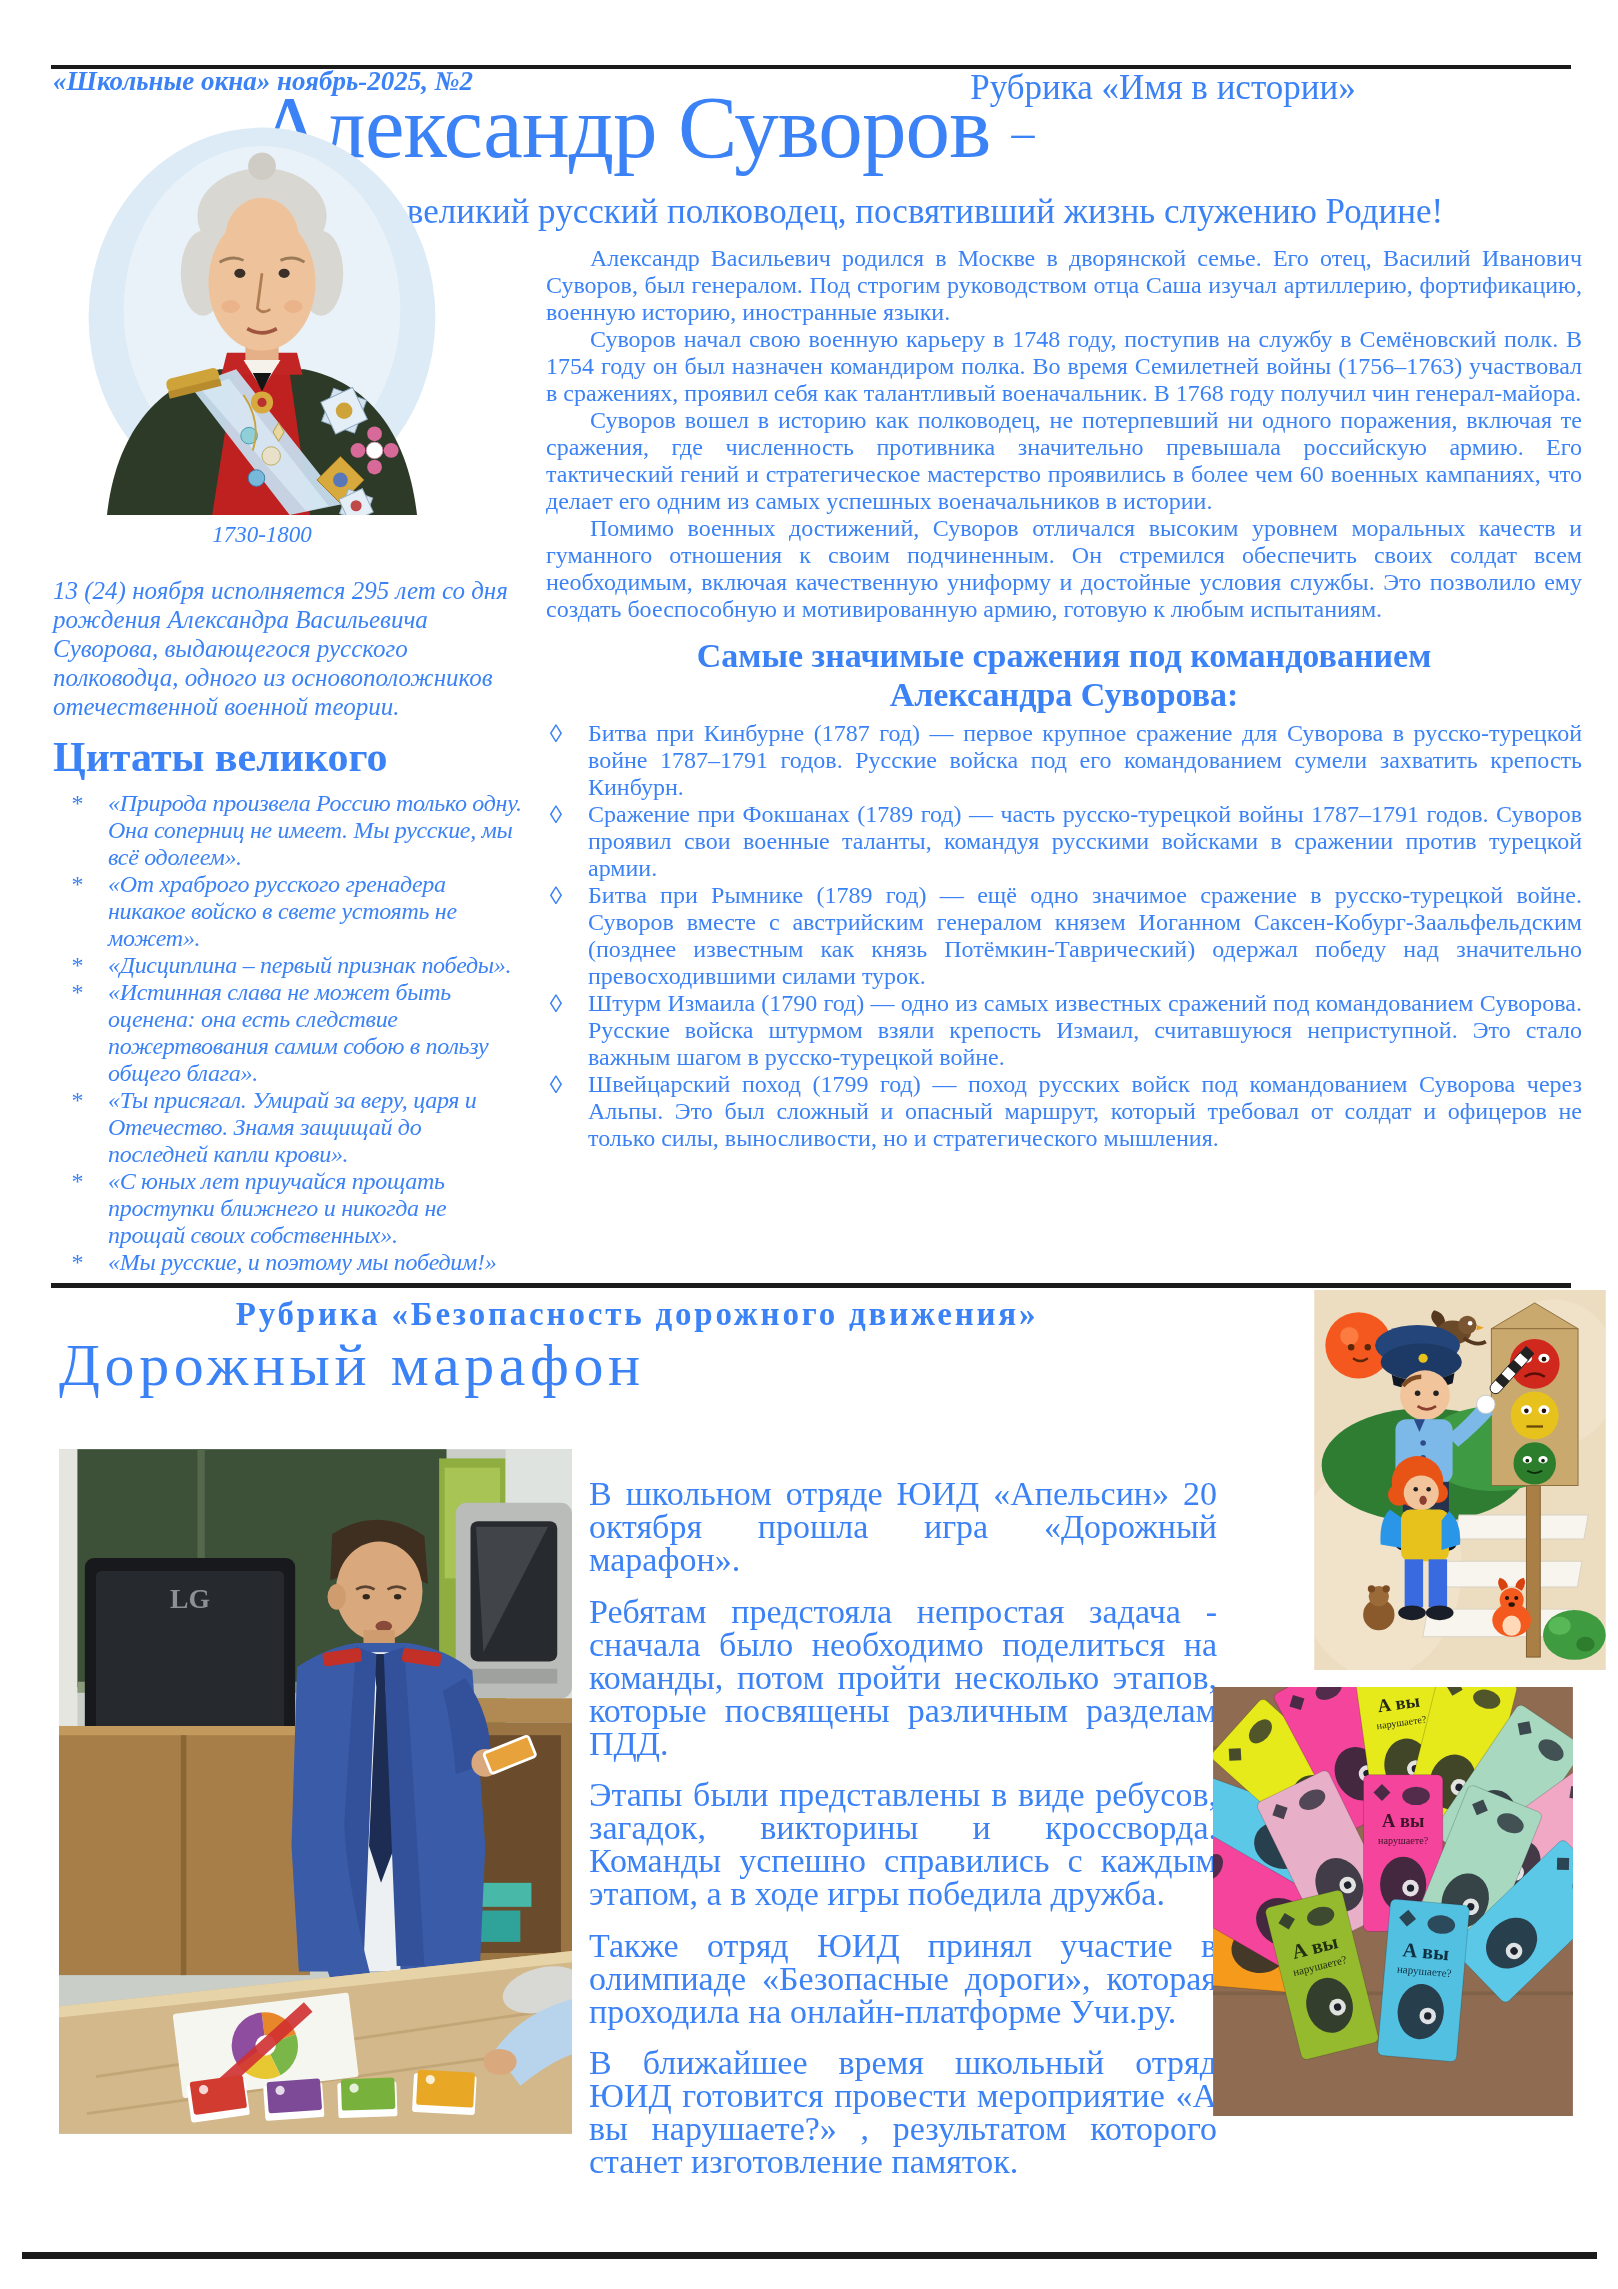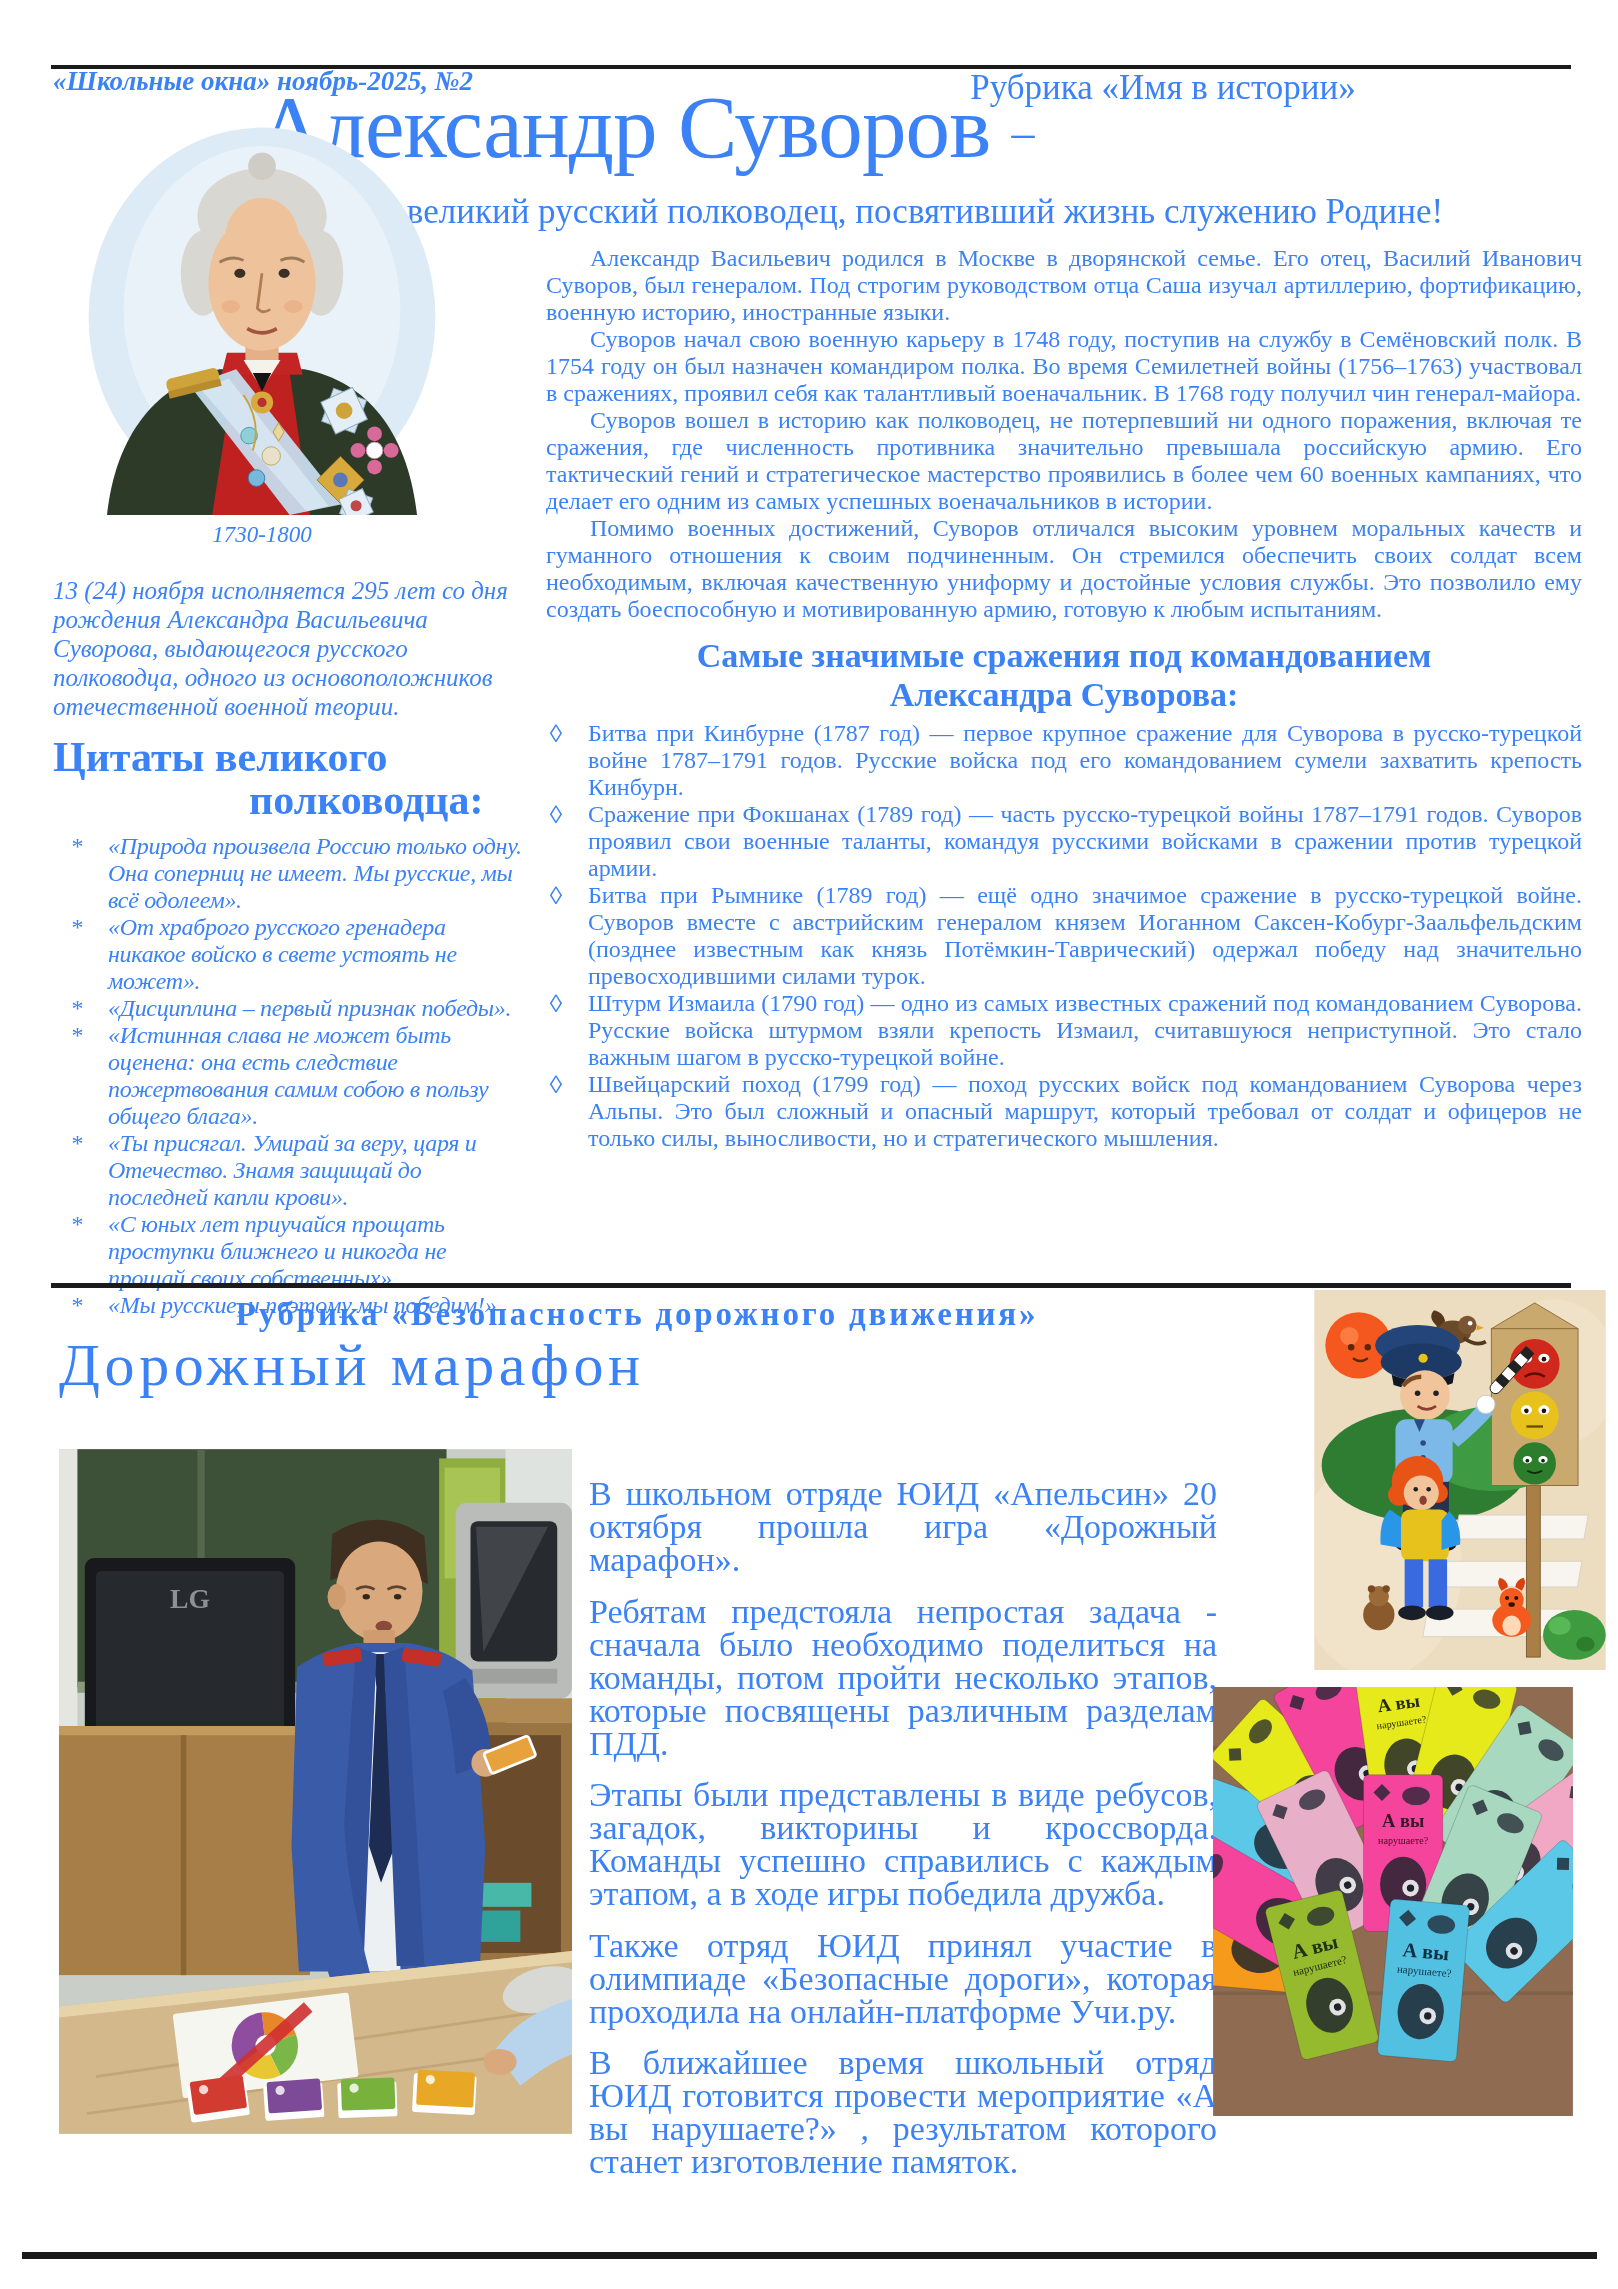--- a/index.html
+++ b/index.html
@@ -135,21 +135,20 @@
       <ellipse cx="162" cy="226" rx="10" ry="7" fill="#e09060" opacity="0.3"></ellipse>
       <ellipse cx="230" cy="226" rx="10" ry="7" fill="#e09060" opacity="0.3"></ellipse>
     </svg>
   </div>
   <div class="abs portrait-caption">1730-1800</div>
 
   <div class="abs left-col">
     <p class="lede">13 (24) ноября исполняется 295 лет со дня рождения Александра Васильевича Суворова, выдающегося русского полководца, одного из основоположников отечественной военной теории.</p>
     <div class="quotes-head">
       <span>Цитаты великого</span>
-      <span class="l2">полководца:</span>
     </div>
     <ul class="quotes">
       <li><span class="mark">*</span><span>«Природа произвела Россию только одну. Она соперниц не имеет. Мы русские, мы всё одолеем».</span></li>
       <li><span class="mark">*</span><span>«От храброго русского гренадера никакое войско в свете устоять не может».</span></li>
       <li><span class="mark">*</span><span>«Дисциплина – первый признак победы».</span></li>
       <li><span class="mark">*</span><span>«Истинная слава не может быть оценена: она есть следствие пожертвования самим собою в пользу общего блага».</span></li>
       <li><span class="mark">*</span><span>«Ты присягал. Умирай за веру, царя и Отечество. Знамя защищай до последней капли крови».</span></li>
       <li><span class="mark">*</span><span>«С юных лет приучайся прощать проступки ближнего и никогда не прощай своих собственных».</span></li>
       <li><span class="mark">*</span><span>«Мы русские, и поэтому мы победим!»</span></li>
     </ul>

